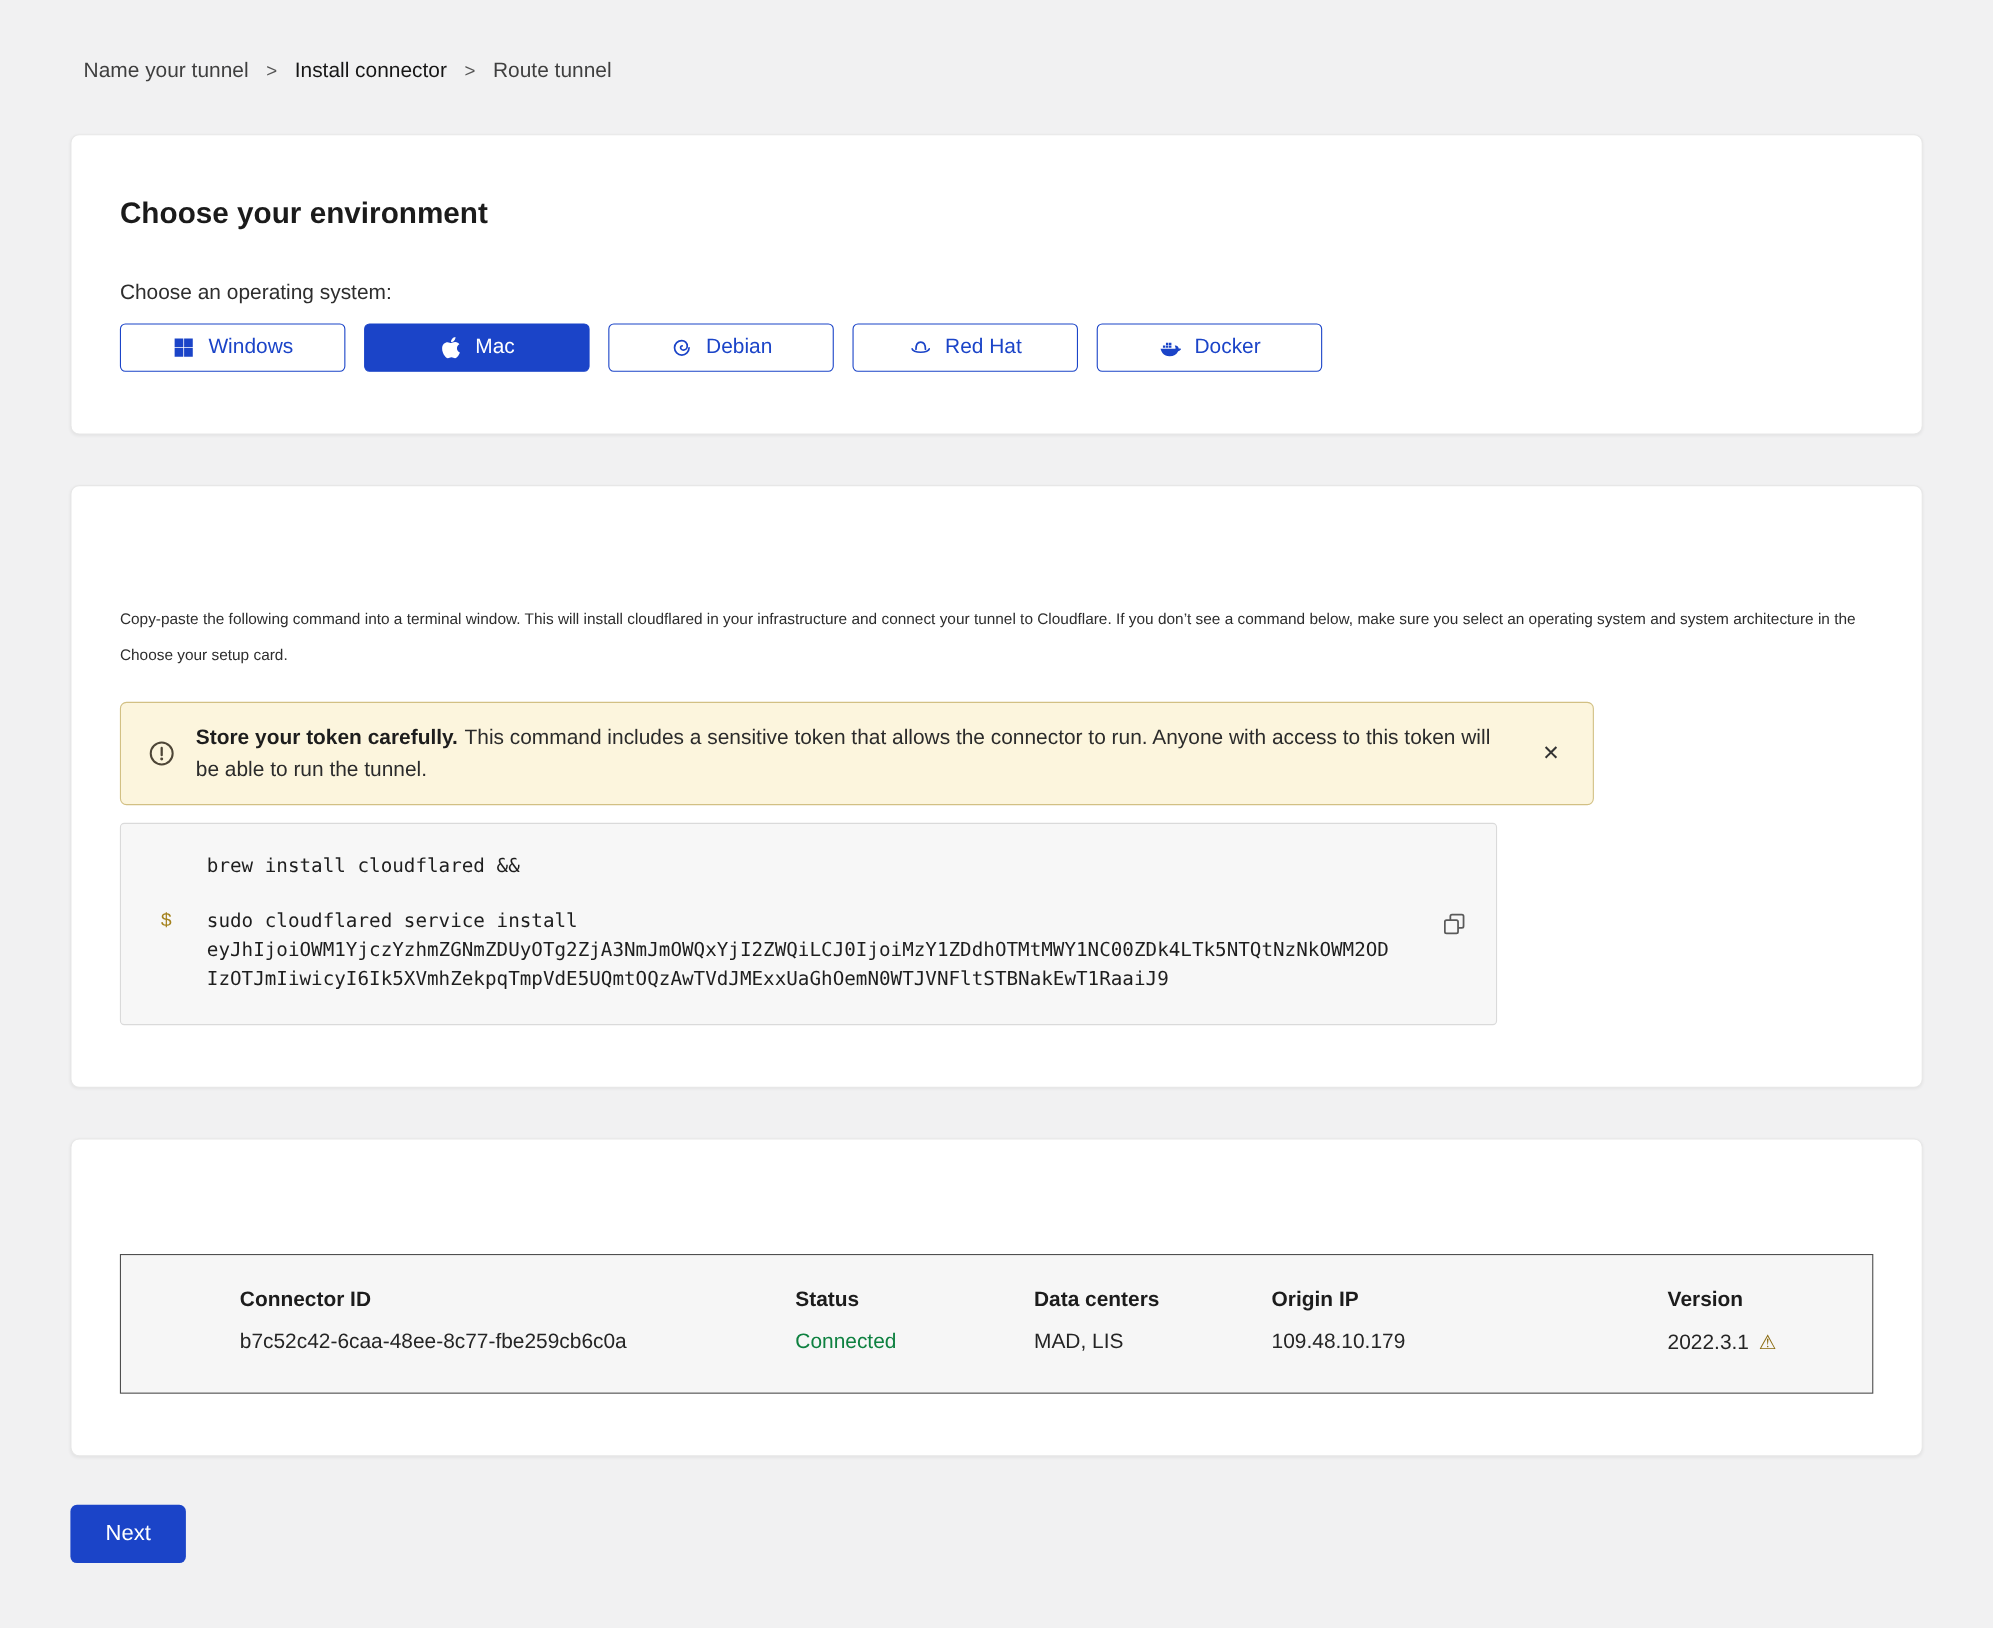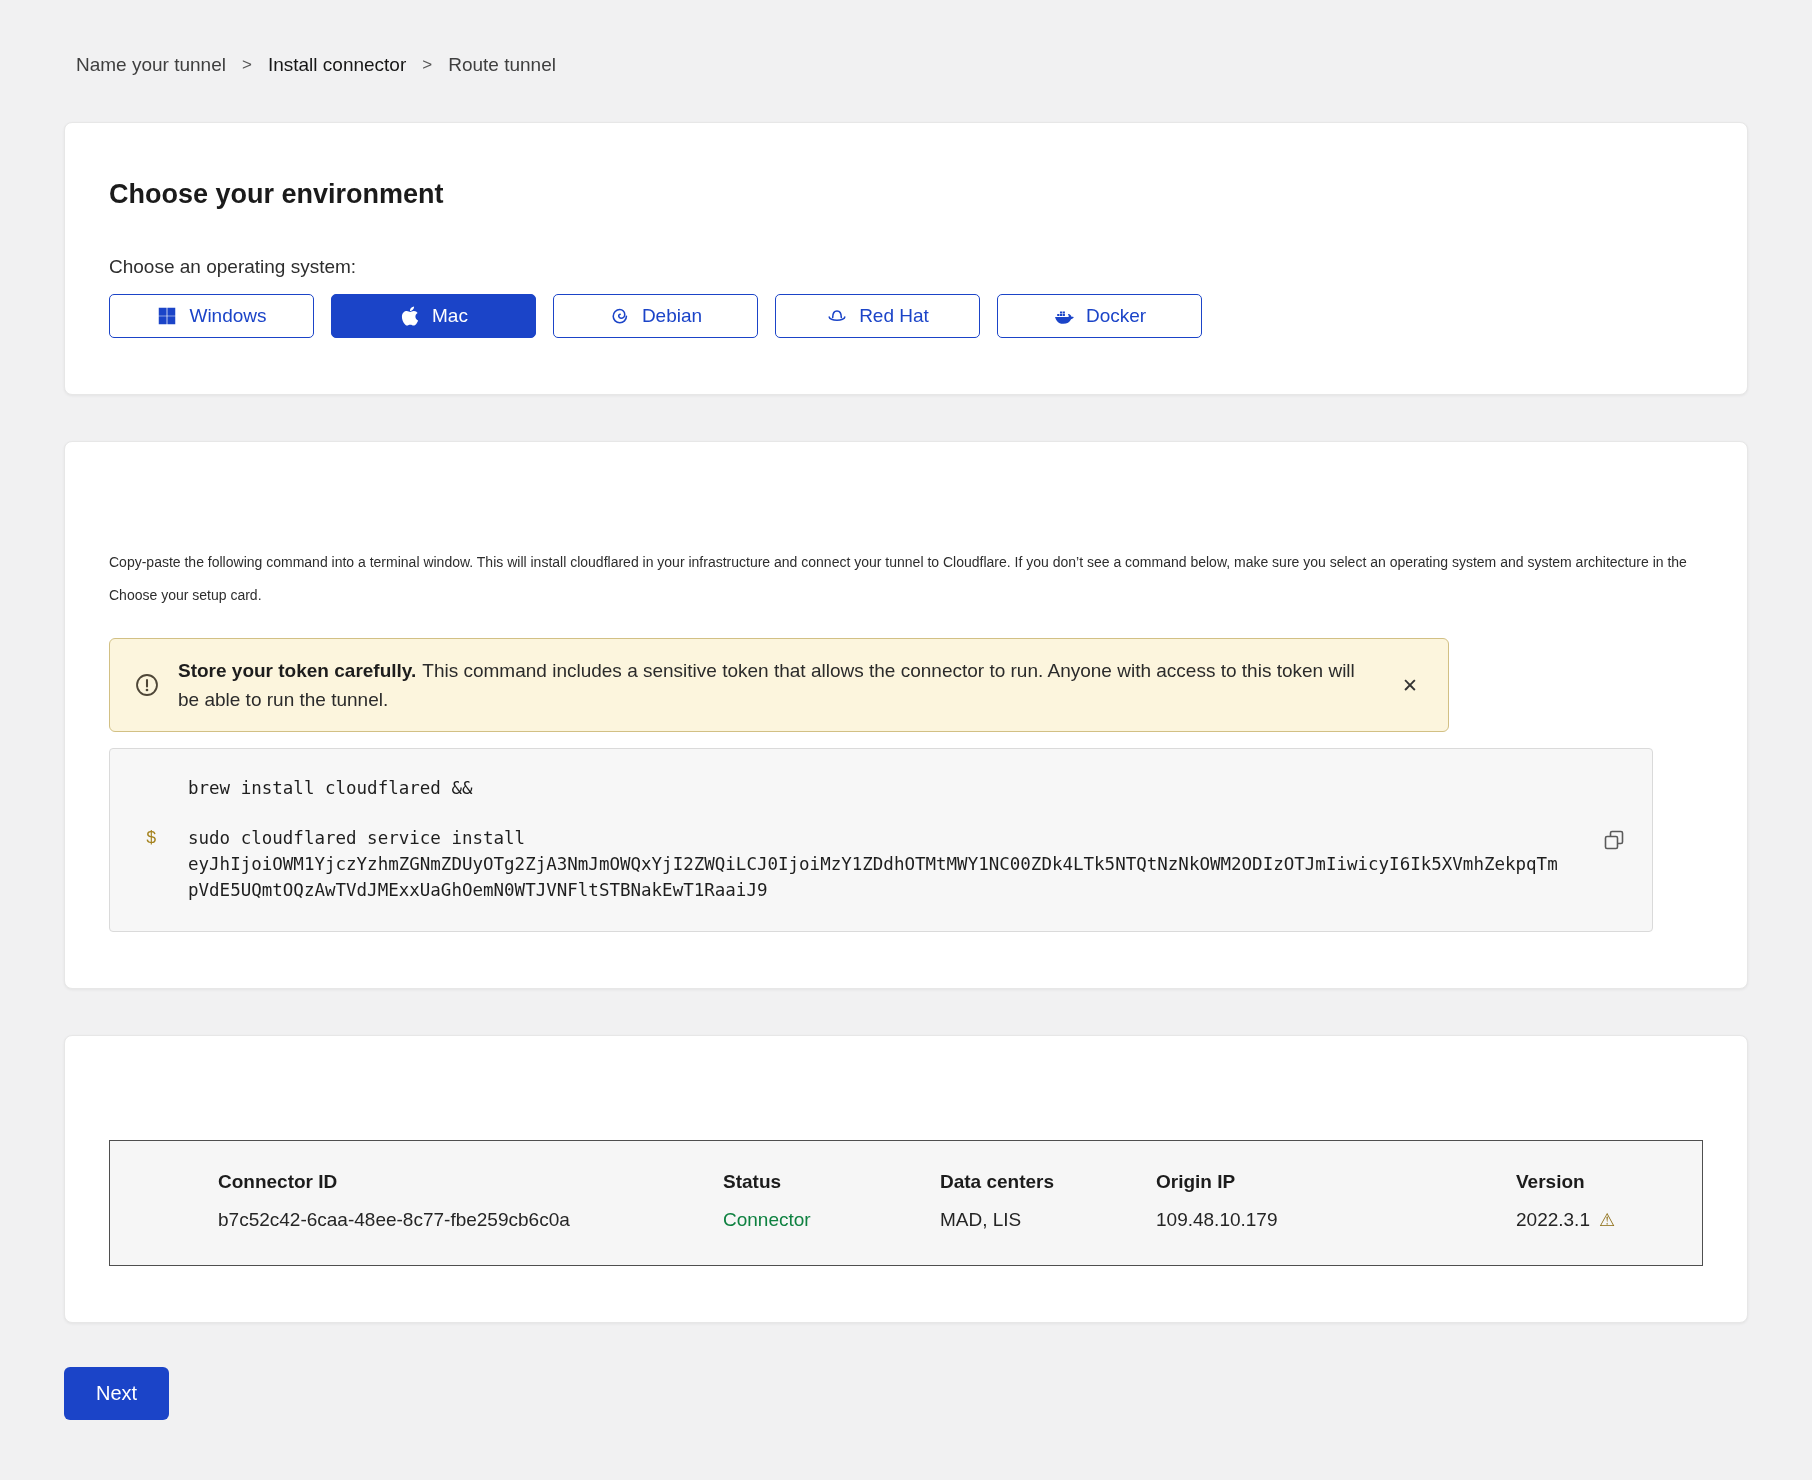--- a/index.html
+++ b/index.html
@@ -52,21 +52,21 @@
     padding: 17px 24px; font-size: 19px; line-height: 29px; color: #2b2b2b;
   }
   .warning .warn-icon { width: 26px; height: 26px; flex: none; }
   .warning strong { margin-right: 6px; color: #1d1d1d; text-align: center; }
   .warning-text { margin: 0; }
   .warn-close {
     margin-left: auto; background: none; border: none; font-size: 19px;
     color: #333; cursor: pointer; padding: 4px 6px; align-self: center; font-family: inherit;
   }
   .codeblock {
-    position: relative; width: 1544px; margin-top: 16px;
+    position: relative; width: 1252px; margin-top: 16px;
     background: #f7f7f7; border: 1px solid #dadada; border-radius: 4px;
     padding: 26px 90px 28px 0;
     font-family: "Liberation Mono", "DejaVu Sans Mono", monospace;
     font-size: 17.5px; line-height: 26px; color: #1e1e1e;
   }
   .code-grid { display: grid; grid-template-columns: 78px 1fr; row-gap: 24px; }
   .gutter { padding-left: 36px; }
   .prompt { color: #a4821d; }
   .code-line { white-space: pre-wrap; }
   .token { display: block; word-break: break-all; }
@@ -186,21 +186,21 @@
     <div class="table">
       <div class="thead">
         <span>Connector ID</span>
         <span>Status</span>
         <span>Data centers</span>
         <span>Origin IP</span>
         <span>Version</span>
       </div>
       <div class="trow">
         <span>b7c52c42-6caa-48ee-8c77-fbe259cb6c0a</span>
-        <span class="status">Connector</span>
+        <span class="status">Connected</span>
         <span>MAD, LIS</span>
         <span>109.48.10.179</span>
         <span><span>2022.3.1</span><span class="warn-tri">⚠</span></span>
       </div>
     </div>
   </section>
 
   <button class="next-btn">Next</button>
 
 </div>

